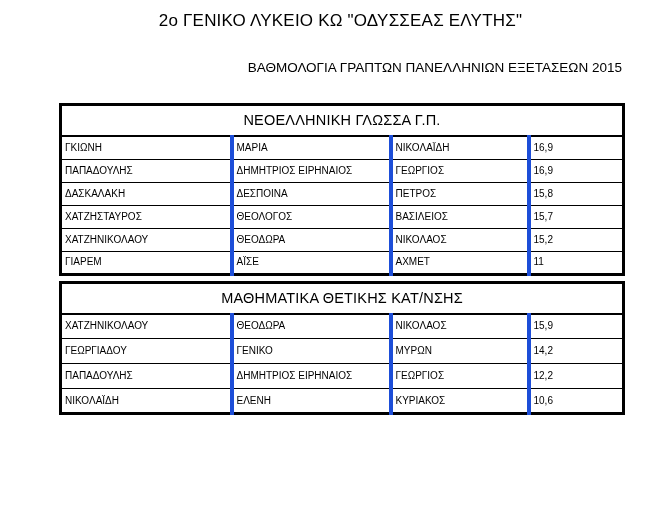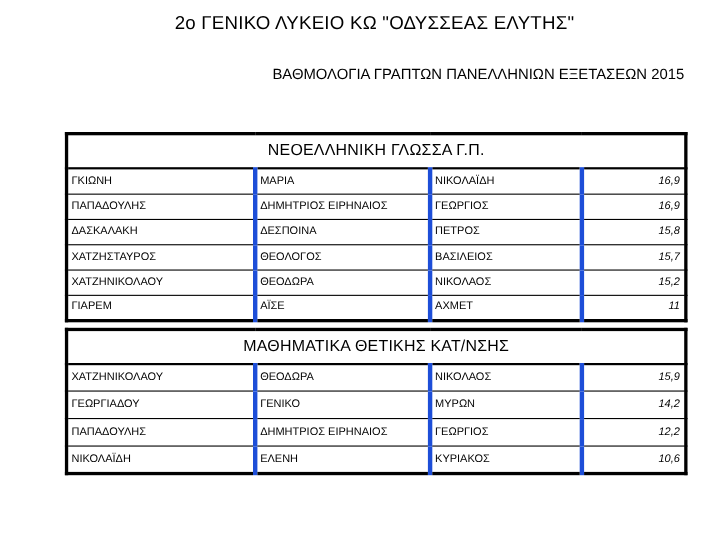--- a/index.html
+++ b/index.html
@@ -32,21 +32,21 @@
     line-height: 15px;
     white-space: nowrap;
   }
 
   table.grades-table {
     border-collapse: collapse;
     table-layout: fixed;
     width: 563px;
     border: 3px solid #000000;
   }
-  table.t1 { margin-top: 45px; padding-left: 48px; }
+  table.t1 { margin-top: 28px; padding-left: 48px; }
   table.t2 { margin-top: 5px; }
 
   col.col-last   { width: 171px; }
   col.col-first  { width: 159px; }
   col.col-father { width: 138px; }
   col.col-grade  { width: 95px; }
 
   th.table-title {
     font-size: 14.5px;
     font-weight: 400;
@@ -64,21 +64,21 @@
     padding: 2px 3px;
     vertical-align: middle;
     overflow: hidden;
   }
   td:first-child { border-left: none; }
   tbody tr:first-child td { border-top: none; }
 
   .t1 td { height: 23px; }
   .t2 td { height: 25px; }
 
-  td.c-grade { text-align: right; padding-right: 4px; font-style: italic; }
+  td.c-grade { text-align: left; padding-right: 4px; }
 </style>
 </head>
 <body>
 
 <div class="page">
   <div class="content">
 
     <div class="doc-title">2ο ΓΕΝΙΚΟ ΛΥΚΕΙΟ ΚΩ "ΟΔΥΣΣΕΑΣ ΕΛΥΤΗΣ"</div>
 
     <div class="doc-subtitle">ΒΑΘΜΟΛΟΓΙΑ ΓΡΑΠΤΩΝ ΠΑΝΕΛΛΗΝΙΩΝ ΕΞΕΤΑΣΕΩΝ 2015</div>

